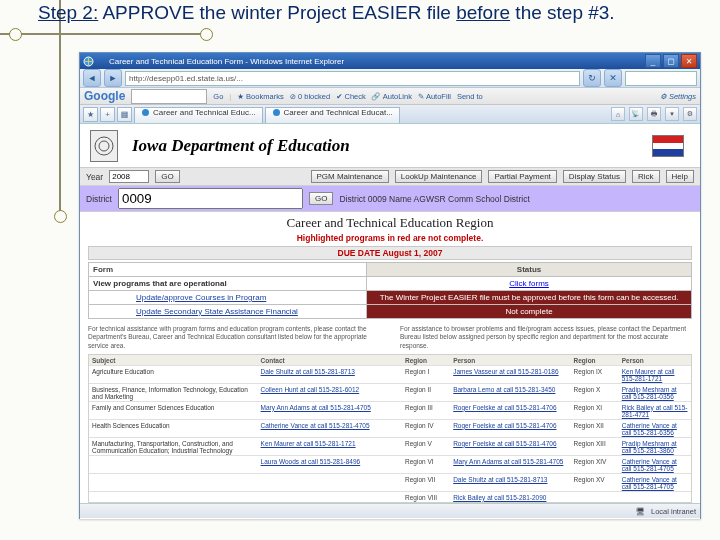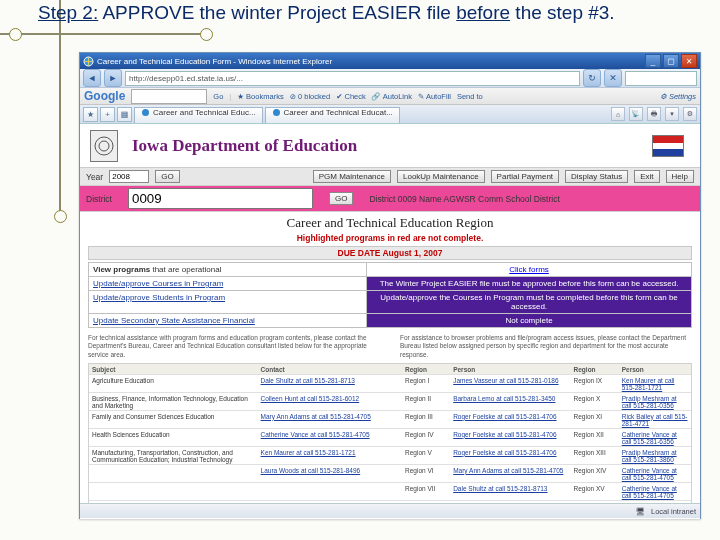--- a/index.html
+++ b/index.html
@@ -8,21 +8,21 @@
   .ruler-left { position:absolute; top:0; left:59px; width:2px; height:220px; background:#8a8a68; }
   .circle { position:absolute; width:11px; height:11px; border:1px solid #8a8430; border-radius:50%; background:#fbfbf8; }
   .circle.t1 { top:28px; left:9px; }
   .circle.t2 { top:28px; left:200px; }
   .circle.l2 { top:210px; left:54px; }
   h1.heading { position:absolute; top:2px; left:38px; font-size:19px; font-weight:normal; color:#0b2a68; margin:0; }
   h1.heading .u { text-decoration:underline; }
 
   .browser { position:absolute; top:52px; left:79px; width:620px; height:465px; background:#fff; border:1px solid #6f8fb4; box-shadow:0 1px 2px rgba(0,0,0,.2); font-size:8px; }
   .titlebar { height:16px; background:linear-gradient(#3a78c8,#1f4e9b); color:#fff; display:flex; align-items:center; justify-content:space-between; padding:0 3px; }
-  .titlebar .ttl { display:flex; align-items:center; gap:3px; }
+  .titlebar .ttl { display:flex; align-items:center; gap:15px; }
   .titlebar .ttl svg { flex:none; }
   .winbtns { display:flex; gap:2px; }
   .winbtns span { width:14px; height:12px; background:linear-gradient(#6aa0e0,#3a6fb8); border:1px solid #2a5a9a; display:flex; align-items:center; justify-content:center; color:#fff; font-size:8px; }
   .winbtns .cls { background:linear-gradient(#e36a4a,#c23a1a); border-color:#a03018; }
   .addr { height:18px; background:linear-gradient(#eef3f9,#d8e3ef); display:flex; align-items:center; padding:0 3px; gap:3px; border-bottom:1px solid #b8c8da; }
   .navbtn { width:16px; height:16px; border-radius:3px; background:linear-gradient(#cfe0f3,#a8c4e4); border:1px solid #8aaed6; display:flex; align-items:center; justify-content:center; color:#2a5a9a; font-size:9px; }
   .urlbox { flex:1; background:#fff; border:1px solid #9bb; height:13px; display:flex; align-items:center; padding:0 3px; color:#555; overflow:hidden; }
   .searchbox { width:70px; background:#fff; border:1px solid #9bb; height:13px; }
   .gtoolbar { height:16px; background:linear-gradient(#f5f5f5,#e4e4e4); border-bottom:1px solid #c5c5c5; display:flex; align-items:center; padding:0 4px; gap:6px; color:#555; font-size:7.5px; }
   .gtoolbar .logo { font-weight:bold; color:#3a78c8; font-size:12px; }
@@ -33,44 +33,44 @@
   .tabbar { height:18px; background:linear-gradient(#e8eef6,#cfdcec); display:flex; align-items:flex-end; padding:0 3px; gap:2px; border-bottom:1px solid #acc; }
   .tabbar .sq { width:13px; height:13px; background:linear-gradient(#fff,#e0e8f0); border:1px solid #a0b8d0; margin-bottom:1px; display:flex; align-items:center; justify-content:center; font-size:8px; color:#4a6a90; }
   .tab { height:15px; background:linear-gradient(#fff,#e6ecf3); border:1px solid #a0b8d0; border-bottom:none; padding:0 6px; display:flex; align-items:flex-start; gap:3px; color:#333; max-width:130px; overflow:hidden; }
   .tabbar .rico { margin-left:auto; display:flex; gap:4px; margin-bottom:2px; }
   .tabbar .rico span { width:12px; height:12px; background:linear-gradient(#fff,#d8e0ea); border:1px solid #b0c0d4; font-size:7px; display:flex; align-items:center; justify-content:center; color:#556; }
 
   .page { height:395px; overflow:hidden; background:#fff; }
   .ptitle { display:flex; align-items:center; justify-content:center; gap:14px; padding:6px 10px 5px; border-bottom:1px solid #ccc; }
   .seal { width:26px; height:30px; border:1px solid #777; background:#eee; display:flex; align-items:center; justify-content:center; }
   .seal svg { display:block; }
-  .brand { font-size:17px; font-weight:bold; color:#701a75; font-family:"Times New Roman",serif; }
+  .brand { font-size:17px; font-weight:bold; color:#000000; font-style:italic; font-family:"Times New Roman",serif; }
   .flag { width:30px; height:20px; background:linear-gradient(#d02020 33%, #fff 33% 66%, #2040a0 66%); border:1px solid #777; margin-left:auto; margin-right:6px; }
 
   .ctrlrow { background:#e7e7e7; border-bottom:1px solid #cfcfcf; padding:2px 6px; display:flex; align-items:center; gap:6px; font-size:8.5px; }
   .ctrlrow input { width:34px; height:11px; border:1px solid #888; font-size:8px; padding:0 2px; }
   .btn { background:linear-gradient(#fcfcfc,#dedede); border:1px solid #888; padding:1px 5px; font-size:8px; cursor:pointer; }
   .ctrlrow .spacer { flex:1; }
-  .ctrlrow2 { background:#ec4899; border-bottom:1px solid #cfcfcf; padding:2px 6px; display:flex; align-items:center; gap:16px; font-size:8.5px; }
+  .ctrlrow2 { background:#c4b5fd; border-bottom:1px solid #cfcfcf; padding:2px 6px; display:flex; align-items:center; gap:6px; font-size:8.5px; }
 
   .subhead { text-align:center; font-family:"Times New Roman",serif; font-size:13px; color:#222; padding:3px 0 1px; }
   .warn { text-align:center; color:#c00000; font-weight:bold; font-size:8.5px; padding:1px 0; }
   .due { text-align:center; color:#c00000; font-weight:bold; font-size:8.5px; background:#e9e9e9; border:1px solid #c8c8c8; margin:2px 8px 0; padding:1px 6px; }
 
   .grid { margin:2px 8px 6px; border:1px solid #c0c0c0; }
   .grow { display:flex; border-top:1px solid #c0c0c0; font-size:8px; }
   .grow:first-child { border-top:none; }
   .gcell { padding:2px 4px; }
   .gname { width:46%; border-right:1px solid #c0c0c0; background:#fff; }
   .gstat { width:54%; text-align:center; }
   .ghead { background:#e6e4dc; font-weight:bold; color:#444; }
   .ghead .gname { color:#444; }
   .gname.b { font-weight:bold; }
-  .gname a { color:#1a3fa0; text-decoration:underline; }
-  .redcell { background:#4c1d95; color:#fff;text-align:center; }
+  .gname a { color:#1a3fa0; text-decoration:underline;margin-left:43px; }
+  .redcell { background:#7f1d1d; color:#fff;text-align:center; }
 
   .blurb { margin:3px 8px 4px; font-size:6.5px; color:#555; display:flex; gap:20px; }
   .blurb .col { flex:1; line-height:1.3; }
 
   .contacts { margin:0 8px 4px; border:1px solid #d0d0d0; font-size:6.5px; }
   .crow { display:flex; border-top:1px solid #e0e0e0; }
   .crow:first-child { border-top:none; }
   .crow .c { padding:1.5px 3px; box-sizing:border-box; }
   .crow .c1 { width:28%; }
   .crow .c2 { width:24%; }
@@ -175,46 +175,46 @@
 
       <div class="ctrlrow">
         <span>Year</span>
         <input value="2008" style="">
         <span class="btn">GO</span>
         <span class="spacer"></span>
         <span class="btn">PGM Maintenance</span>
         <span class="btn">LookUp Maintenance</span>
         <span class="btn">Partial Payment</span>
         <span class="btn">Display Status</span>
-        <span class="btn">Exit</span>
+        <span class="btn">Rick</span>
         <span class="btn">Help</span>
       </div>
       <div class="ctrlrow2">
         <span>District</span>
         <input value="0009" style="">
         <span class="btn">GO</span>
         <span>District 0009   Name AGWSR Comm School District</span>
       </div>
 
       <div class="subhead">Career and Technical Education Region</div>
       <div class="warn">Highlighted programs in red are not complete.</div>
       <div class="due">DUE DATE August 1, 2007</div>
 
       <div class="grid">
+        <div class="grow ghead">
+          <div class="gcell gname">Form</div>
+          <div class="gcell gstat">Status</div>
+        </div>
         <div class="grow">
-          <div class="gcell gname b">View programs <span style="font-weight:normal">that are operational</span></div>
+          <div class="gcell gname b">View programs <span style="font-weight:bold">that are operational</span></div>
           <div class="gcell gstat"><a href="#">Click forms</a></div>
         </div>
         <div class="grow">
           <div class="gcell gname"><a href="#">Update/approve Courses in Program</a></div>
           <div class="gcell gstat redcell">The Winter Project EASIER file must be approved before this form can be accessed.</div>
-        </div>
-        <div class="grow">
-          <div class="gcell gname"><a href="#">Update/approve Students in Program</a></div>
-          <div class="gcell gstat redcell">Update/approve the Courses in Program must be completed before this form can be accessed.</div>
         </div>
         <div class="grow">
           <div class="gcell gname"><a href="#">Update Secondary State Assistance Financial</a></div>
           <div class="gcell gstat redcell">Not complete</div>
         </div>
       </div>
 
       <div class="blurb">
         <div class="col">For technical assistance with program forms and education program contents, please contact the Department's Bureau, Career and Technical Education consultant listed below for the appropriate service area.</div>
         <div class="col">For assistance to browser problems and file/program access issues, please contact the Department Bureau listed below assigned person by specific region and department for the most accurate response.</div>

